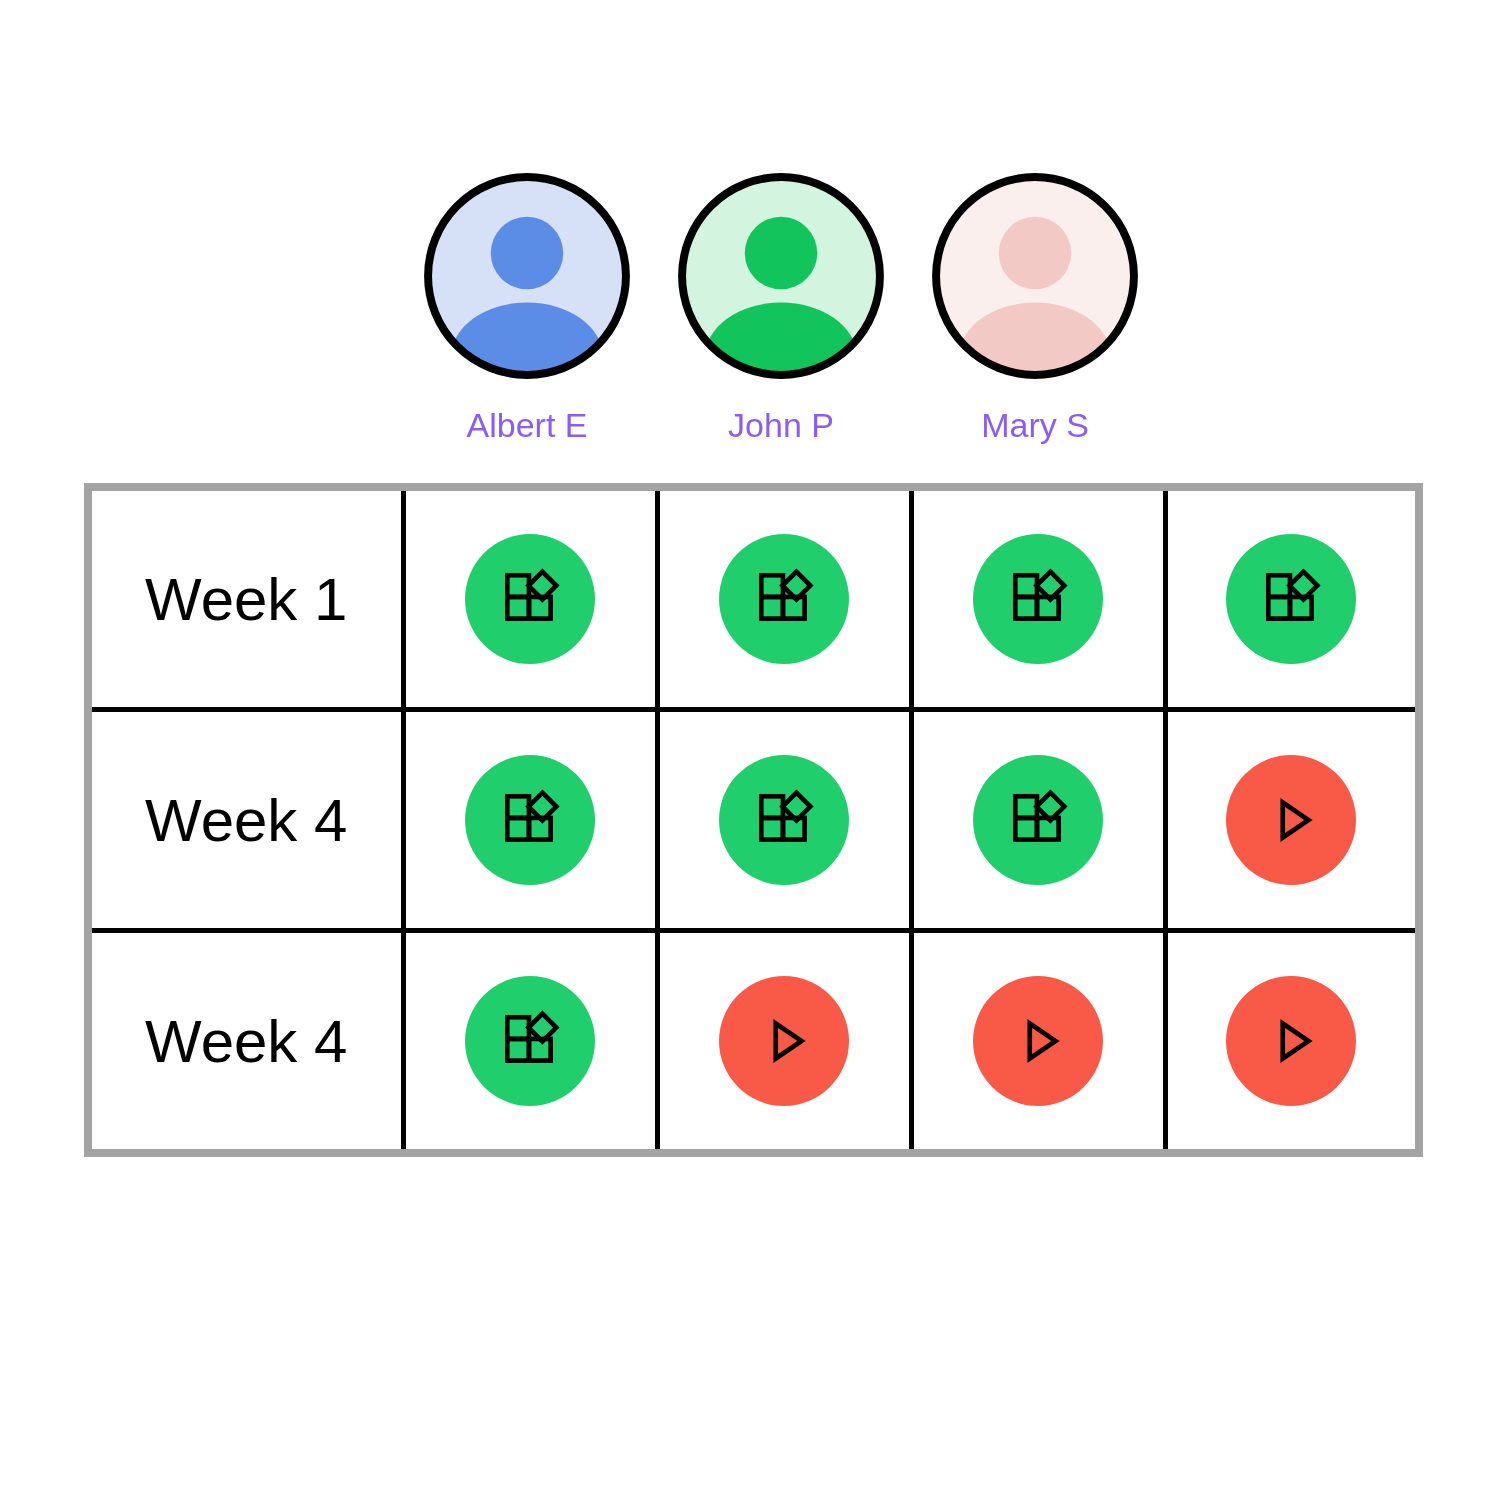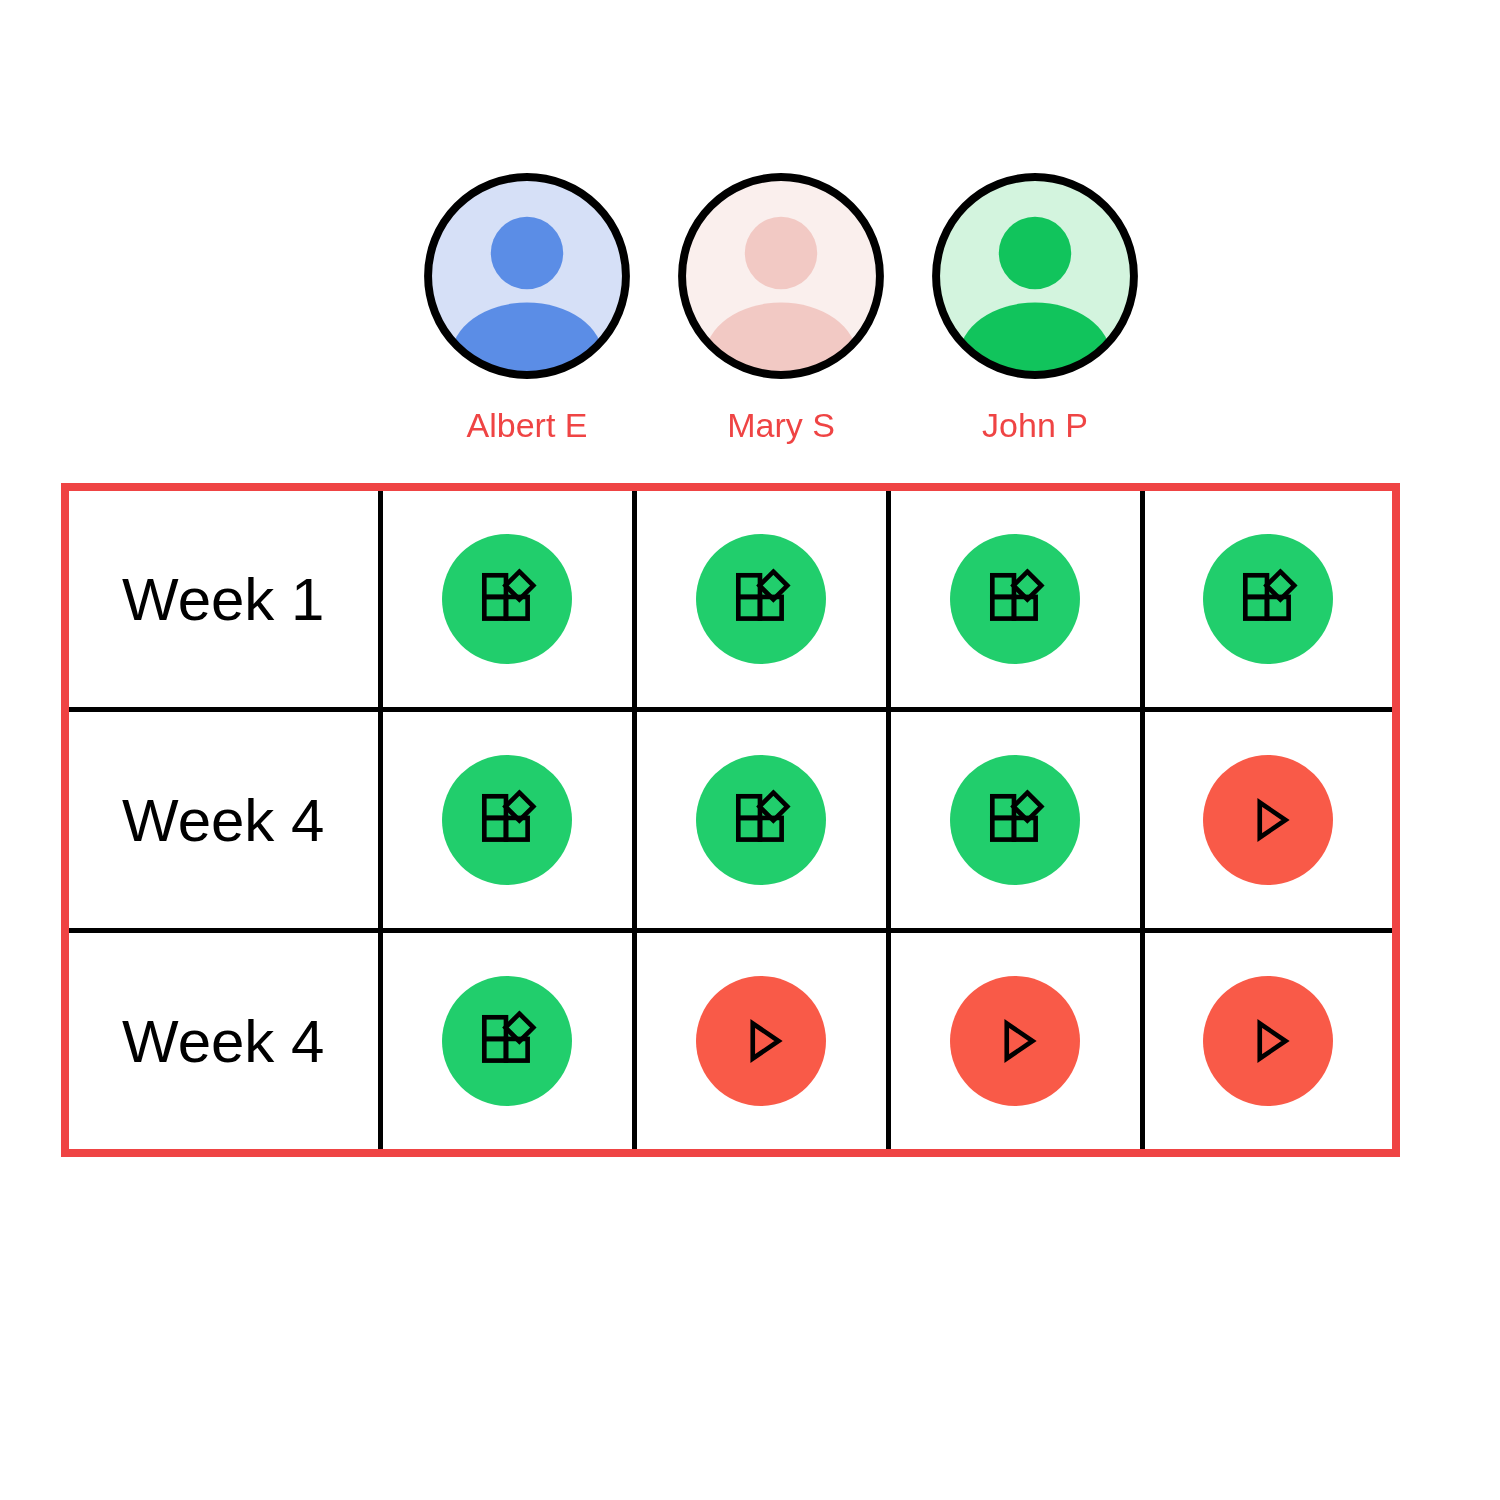--- a/index.html
+++ b/index.html
@@ -16,30 +16,30 @@
     grid-template-columns: 315px repeat(4, 254px);
     margin-left: 85px;
     padding-top: 170px;
   }
   .avatar-cell { display: flex; flex-direction: column; align-items: center; }
   .avatar { width: 212px; height: 212px; display: block; }
   .avatar-name {
     margin-top: 26px;
     font-size: 34px;
     line-height: 1;
-    color: #ef4444;
+    color: #8b5cf6;
     text-align: center;
     white-space: nowrap;
   }
   .status-table {
     border-collapse: collapse;
     table-layout: fixed;
-    margin-left: 61px;
+    margin-left: 84px;
     margin-top: 41px;
-    border: 8px solid #ef4444;
+    border: 8px solid #a3a3a3;
     background: #fff;
   }
   .status-table th, .status-table td {
     border: 5px solid #000;
     height: 216px;
     padding: 0;
     text-align: center;
     vertical-align: middle;
   }
   .status-table th {
@@ -71,46 +71,46 @@
           <g clip-path="url(#avclip0)" fill="#5B8DE6">
             <circle cx="60" cy="47" r="20.5"></circle>
             <ellipse cx="60" cy="106" rx="43" ry="31"></ellipse>
           </g>
           <circle cx="60" cy="60" r="56" fill="none" stroke="#000" stroke-width="4.5"></circle>
         </svg>
         <div class="avatar-name">Albert E</div>
       </div>
       <div class="avatar-cell">
         <svg class="avatar" viewBox="0 0 120 120">
+          <clipPath id="avclip3">
+            <circle cx="60" cy="60" r="56"></circle>
+          </clipPath>
+          <circle cx="60" cy="60" r="56" fill="#D3F4DE"></circle>
+          <g clip-path="url(#avclip3)" fill="#11C45C">
+            <circle cx="60" cy="47" r="20.5"></circle>
+            <ellipse cx="60" cy="106" rx="43" ry="31"></ellipse>
+          </g>
+          <circle cx="60" cy="60" r="56" fill="none" stroke="#000" stroke-width="4.5"></circle>
+        </svg>
+        <div class="avatar-name">John P</div>
+      </div>
+      <div class="avatar-cell">
+        <svg class="avatar" viewBox="0 0 120 120">
           <clipPath id="avclip2">
             <circle cx="60" cy="60" r="56"></circle>
           </clipPath>
           <circle cx="60" cy="60" r="56" fill="#FAEFED"></circle>
           <g clip-path="url(#avclip2)" fill="#F2C9C4">
             <circle cx="60" cy="47" r="20.5"></circle>
             <ellipse cx="60" cy="106" rx="43" ry="31"></ellipse>
           </g>
           <circle cx="60" cy="60" r="56" fill="none" stroke="#000" stroke-width="4.5"></circle>
         </svg>
         <div class="avatar-name">Mary S</div>
       </div>
-      <div class="avatar-cell">
-        <svg class="avatar" viewBox="0 0 120 120">
-          <clipPath id="avclip3">
-            <circle cx="60" cy="60" r="56"></circle>
-          </clipPath>
-          <circle cx="60" cy="60" r="56" fill="#D3F4DE"></circle>
-          <g clip-path="url(#avclip3)" fill="#11C45C">
-            <circle cx="60" cy="47" r="20.5"></circle>
-            <ellipse cx="60" cy="106" rx="43" ry="31"></ellipse>
-          </g>
-          <circle cx="60" cy="60" r="56" fill="none" stroke="#000" stroke-width="4.5"></circle>
-        </svg>
-        <div class="avatar-name">John P</div>
-      </div>
     </div>
   <table class="status-table">
     <colgroup id="table-cols">
         <col style="width: 315px;">
         <col style="width: 254px;">
         <col style="width: 254px;">
         <col style="width: 254px;">
         <col style="width: 254px;">
       </colgroup>
     <tbody id="table-body">

